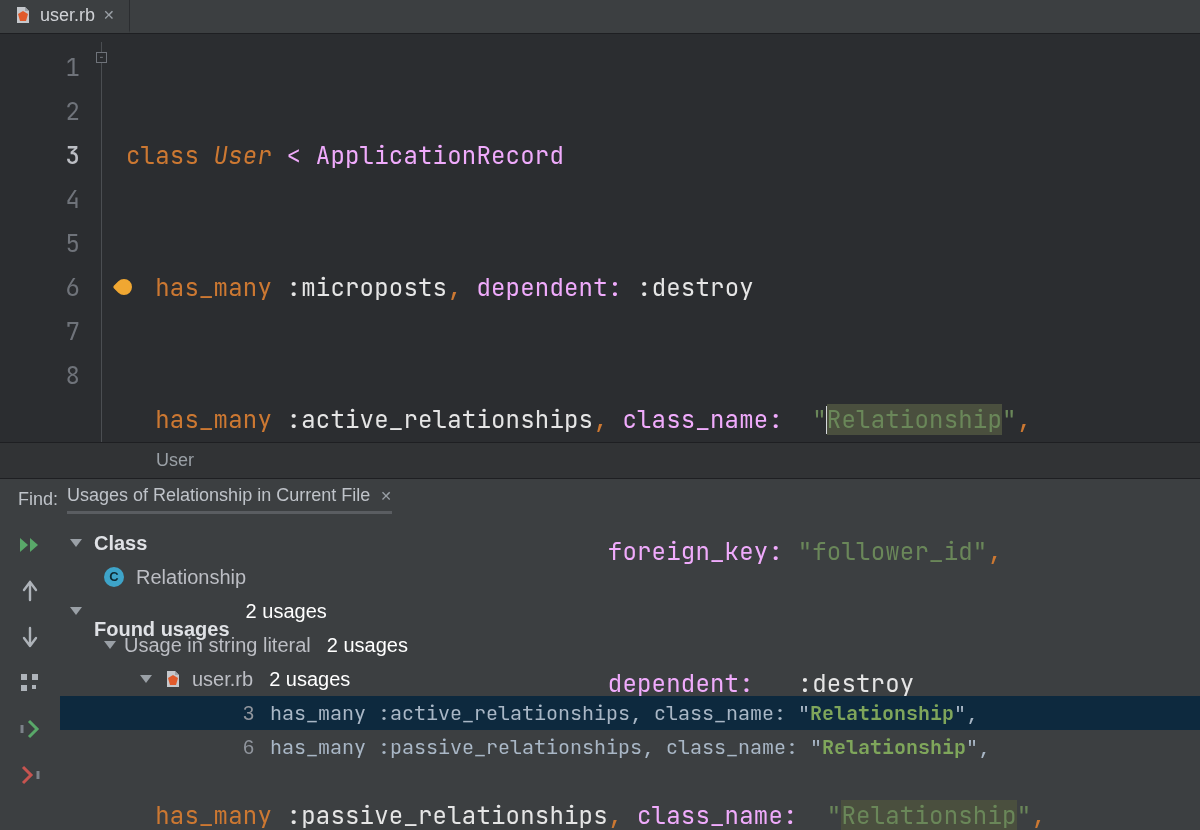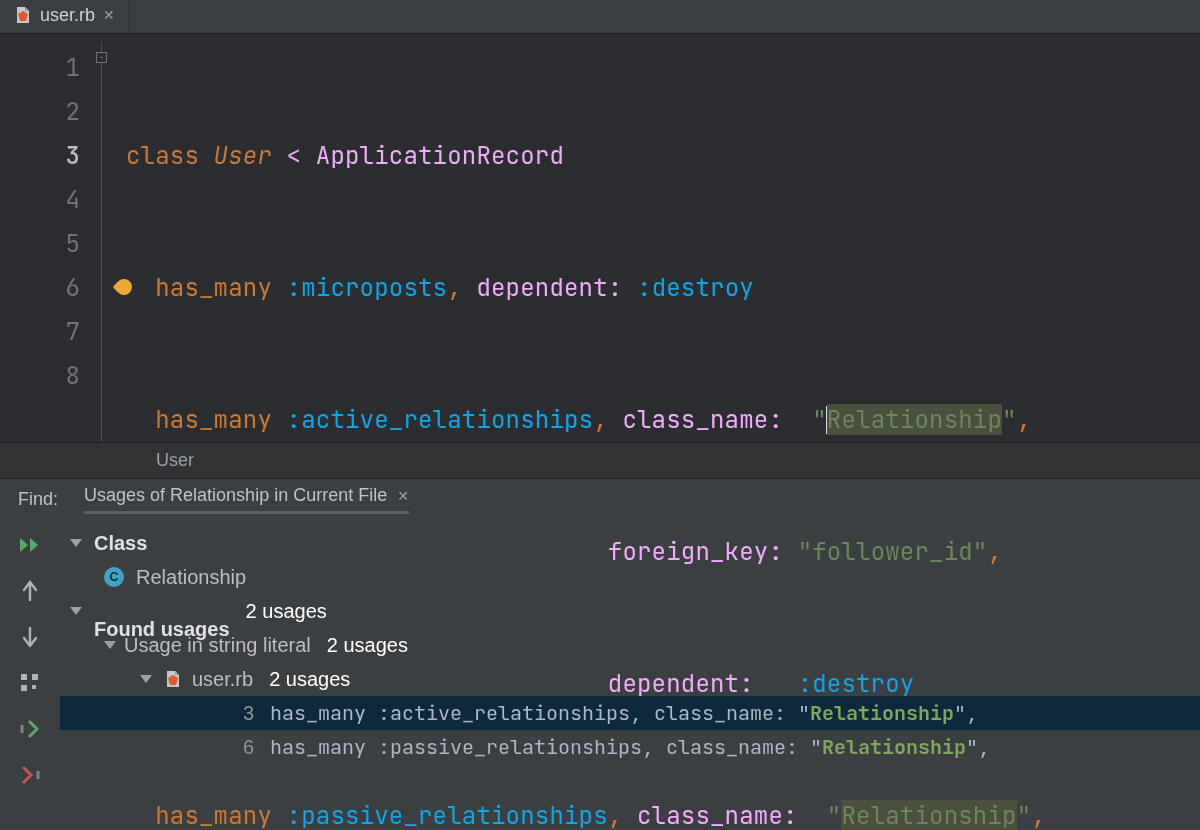--- a/index.html
+++ b/index.html
@@ -20,32 +20,32 @@
   
   .editor { display:flex; height: 408px; background:#2b2d30; font-family: "JetBrains Mono","Fira Code",Consolas,monospace; font-size:24px; line-height:44px;}
   .gutter { width:108px; text-align:right; color:#6f737a; padding:12px 28px 0 0; background:#2b2d30; position:relative;}
   .gutter .ln{height:44px;}
   .gutter .ln.cur{color:#bcbec4; font-weight:500;}
   .fold-line{position:absolute; top:8px; bottom:0; right:6px; width:1px; background:#4b4e52;}
   .fold-minus{position:absolute; top:18px; right:1px; width:11px; height:11px; border:1px solid #6f737a; background:#2b2d30; font-size:9px; line-height:9px; text-align:center; color:#8a8f96;}
   .code { padding:12px 0 0 18px; white-space:pre; letter-spacing:0.2px;}
   .kw{color:#cc7832;}
   .cname{color:#cc7832; font-style:italic;}
-  .sym{color:#0ea5e9;}
+  .sym{color:#e5e5e5;}
   .str{color:#6a8759;}
   .txt{color:#f0abfc;}
   .punct{color:#cc7832;}
   .hl{background:#4a4f3e;}
   .caret{display:inline-block;width:2px;height:28px;background:#d6d8dc;vertical-align:-6px;margin:0 -1px;}
   .codeline{height:44px; position:relative;}
   .bulb{position:absolute; left:-10px; top:13px; width:16px; height:16px; background:#f0a732; border-radius:50% 50% 50% 10%; transform:rotate(45deg);}
   
   .crumbbar{height:36px; background:#313335; display:flex; align-items:center; padding-left:156px; color:#9aa0a6; font-size:18px; border-top:1px solid #1e1f22;}
   
-  .findhead{height:42px; background:#3c3f41; display:flex; align-items:center; padding:0 18px; gap:26px; font-size:18px; color:#bfc3c9; border-top:1px solid #1e1f22;}
+  .findhead{height:42px; background:#3c3f41; display:flex; align-items:center; padding:0 18px; gap:9px; font-size:18px; color:#bfc3c9; border-top:1px solid #1e1f22;}
   .findhead .findtab{display:flex; align-items:center; gap:10px; padding-bottom:5px; border-bottom:3px solid #5a5d61;}
   .findhead .close{color:#9aa0a6; font-size:14px;}
   
   .findbody{display:flex; height:310px; background:#3c3f41;}
   .findtools{width:60px; background:#3c3f41; display:flex; flex-direction:column; align-items:center; padding-top:10px; gap:16px;}
   .toolbtn{width:34px;height:30px;display:flex;align-items:center;justify-content:center;border-radius:3px;}
   .findtree{flex:1; font-size:20px; line-height:34px; padding-top:6px; color:#bcbec4;}
   .row{display:flex; align-items:center; height:34px; padding-left:10px; gap:6px;}
   .row.l1{padding-left:10px;}
   .row.l2{padding-left:44px;}

